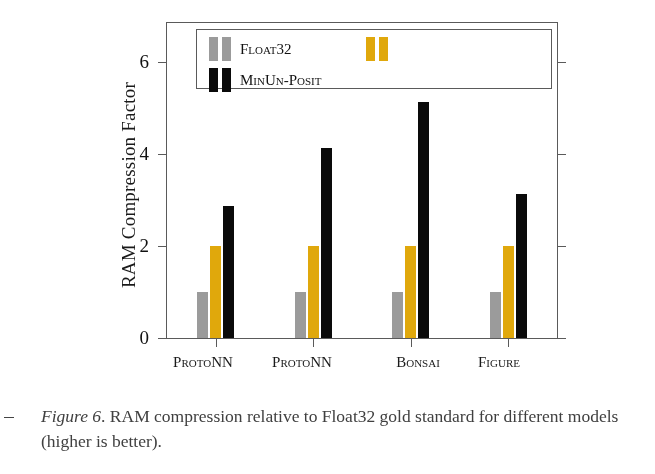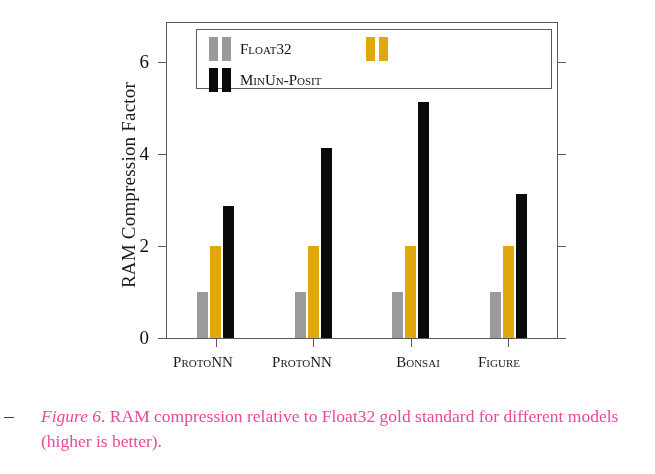--- a/index.html
+++ b/index.html
@@ -159,21 +159,21 @@
   .sc { font-variant: small-caps; }
 
   
   #caption {
     position: absolute;
     left: 41px;
     top: 404px;
     width: 580px;
     font-size: 17.5px;
     line-height: 25px;
-    color: #ec4899;
+    color: #404040;
   }
   #caption .figno { font-style: italic; }
 
   #caption-bullet {
     position: absolute;
     left: 4px;
     top: 417px;
     width: 10px;
     height: 0;
     border-top: 1.6px solid #444;

